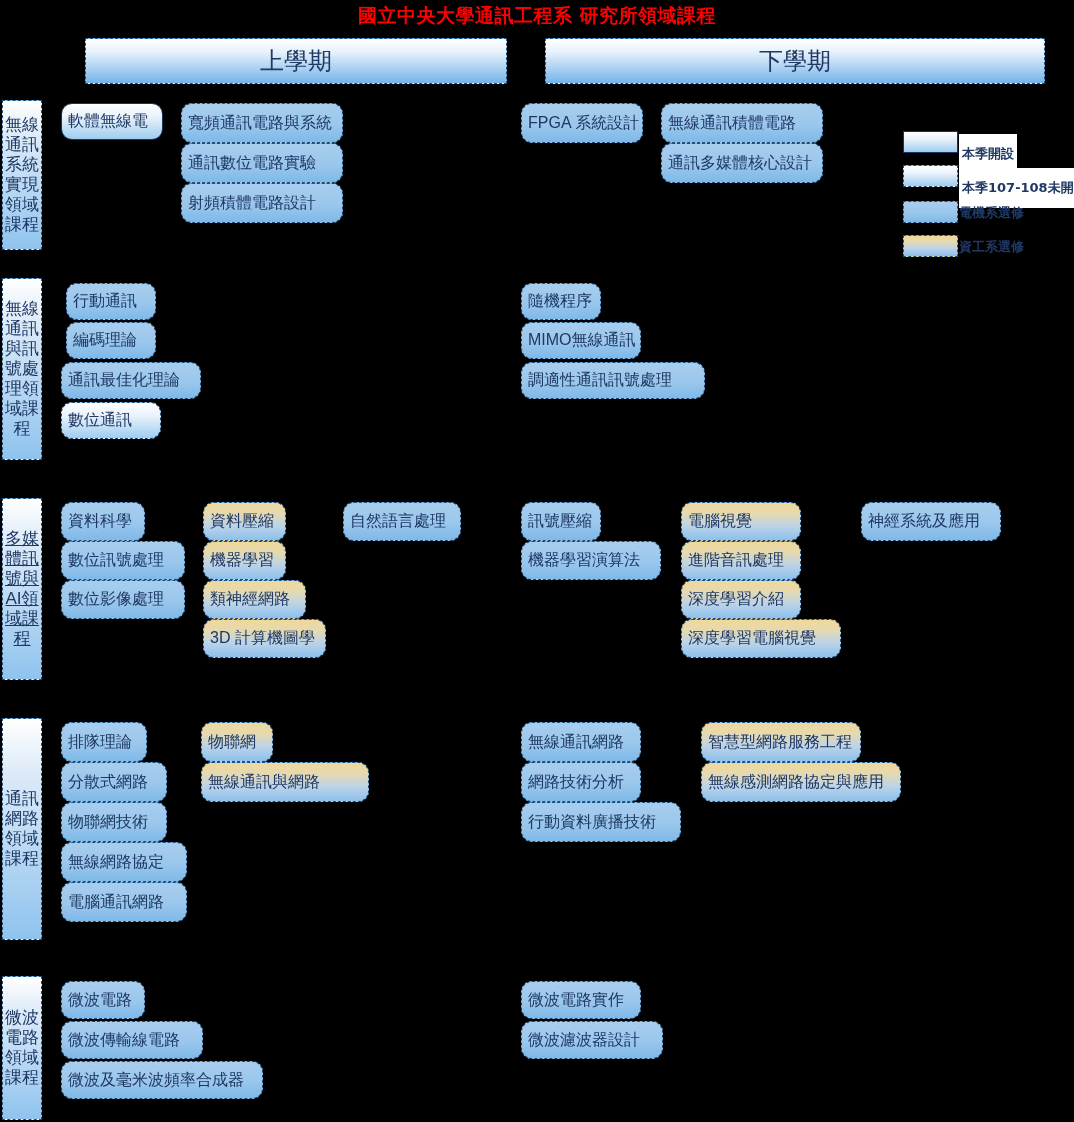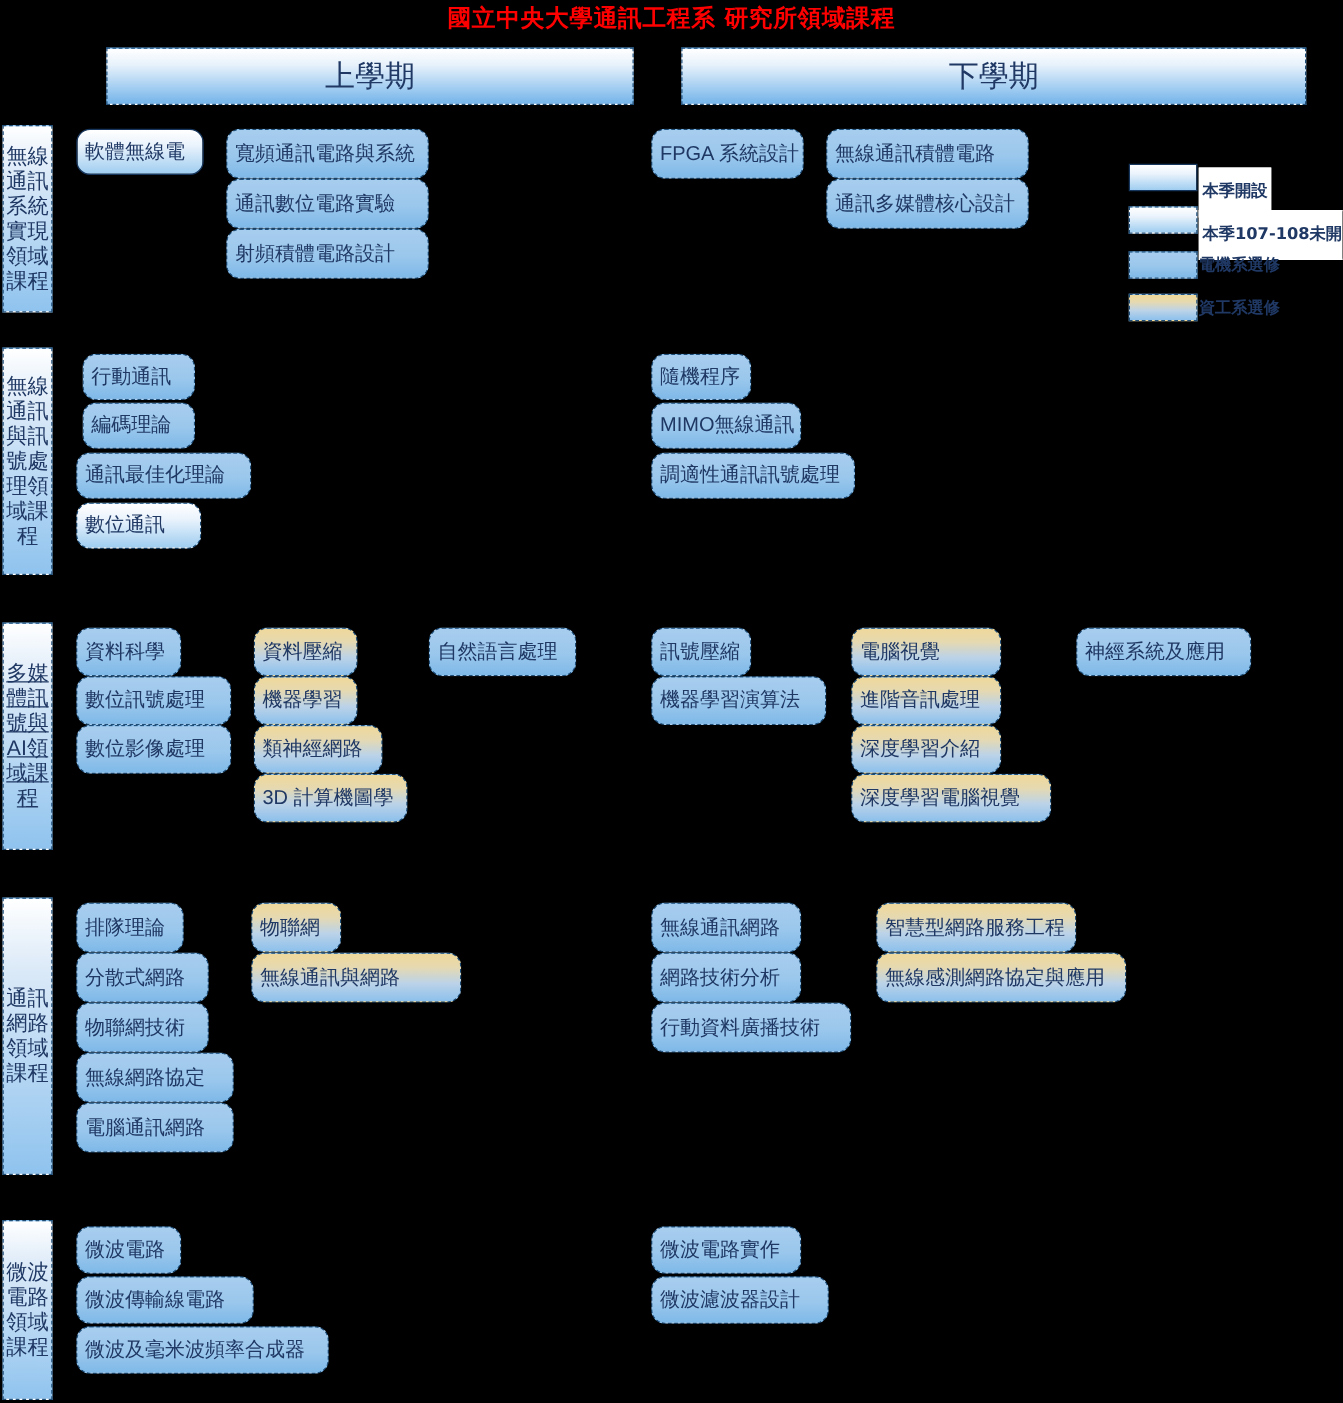--- a/index.html
+++ b/index.html
@@ -151,21 +151,21 @@
       </div>
       <div class="box k-closed" style="left: 61px; top: 402px; width: 100px; height: 37px;">
         <span>數位通訊</span>
       </div>
       <div class="box k-ee" style="left: 521px; top: 283px; width: 80px; height: 37px;">
         <span>隨機程序</span>
       </div>
       <div class="box k-ee" style="left: 521px; top: 322px; width: 120px; height: 37px;">
         <span>MIMO無線通訊</span>
       </div>
-      <div class="box k-ee" style="left: 521px; top: 362px; width: 163px; height: 37px;">
+      <div class="box k-ee" style="left: 521px; top: 362px; width: 184px; height: 37px;">
         <span>調適性通訊訊號處理</span>
       </div>
       <div class="box k-ee" style="left: 61px; top: 502px; width: 84px; height: 39px;">
         <span>資料科學</span>
       </div>
       <div class="box k-ee" style="left: 61px; top: 541px; width: 124px; height: 39px;">
         <span>數位訊號處理</span>
       </div>
       <div class="box k-ee" style="left: 61px; top: 580px; width: 124px; height: 39px;">
         <span>數位影像處理</span>

